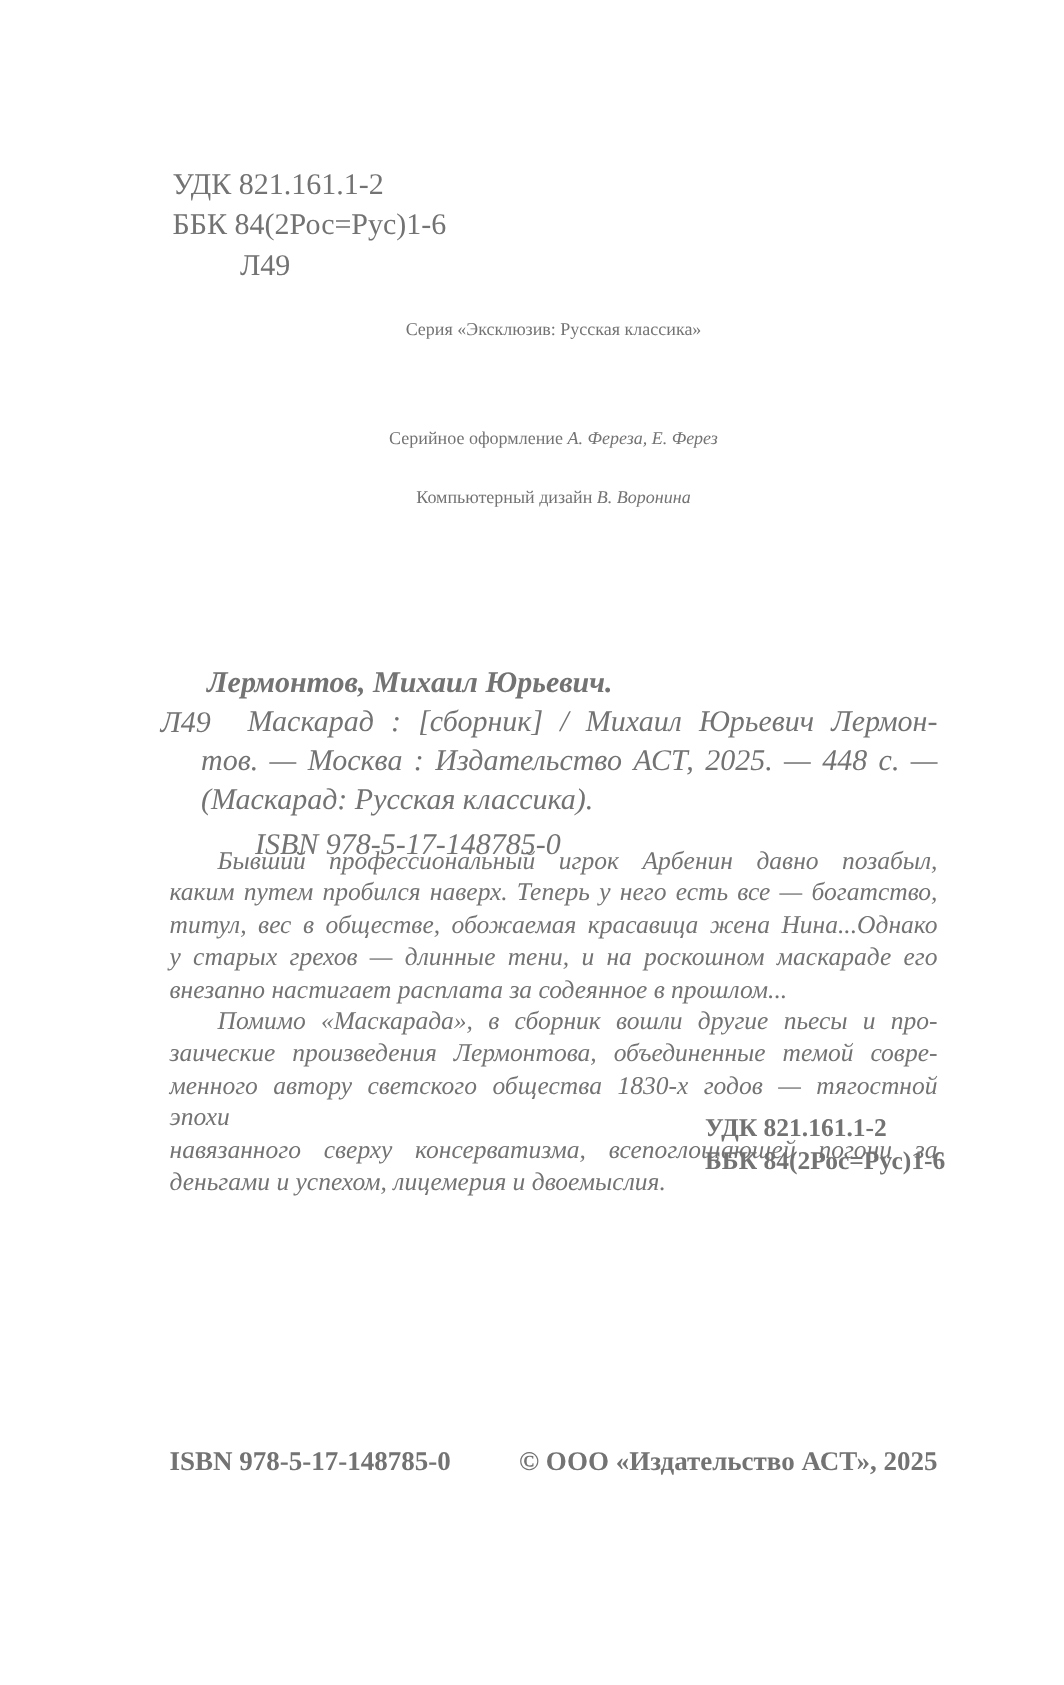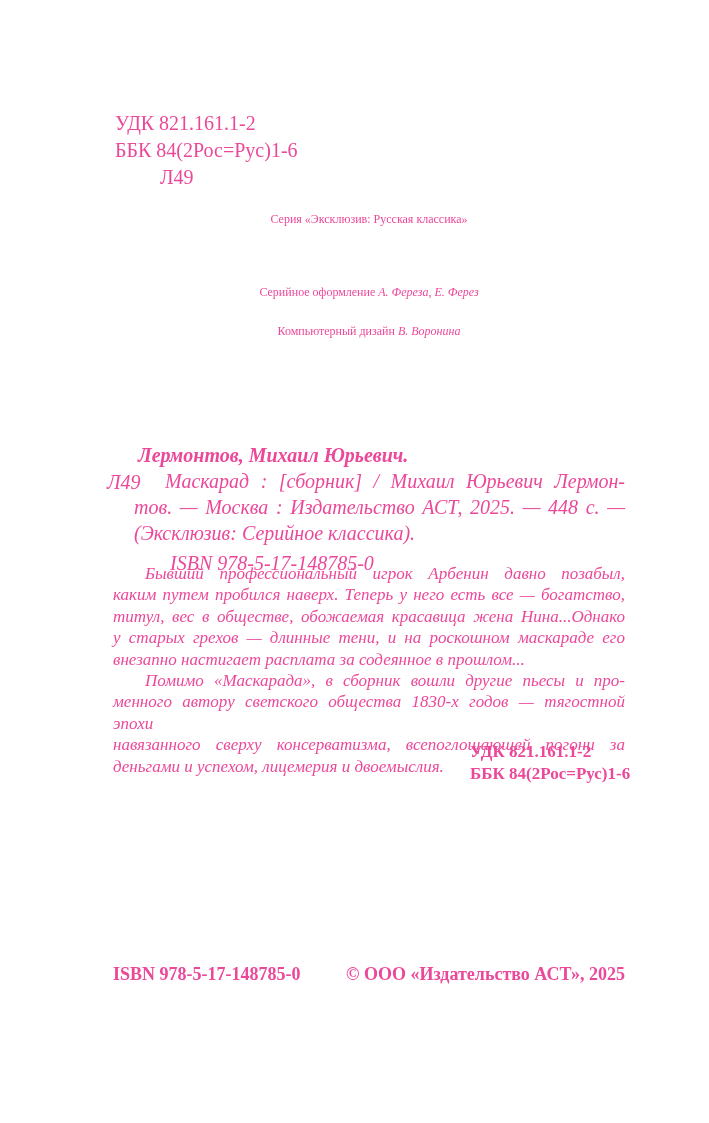--- a/index.html
+++ b/index.html
@@ -2,21 +2,21 @@
 <html><head>
 <meta charset="utf-8">
 <style>
   html, body { margin: 0; padding: 0; background: #e8e8e8; }
   .page {
     position: relative;
     width: 709px;
     height: 1123px;
     margin: 0 auto;
     background: #ffffff;
-    color: #ec4899;
+    color: #737373;
     font-family: "Liberation Serif", serif;
     overflow: hidden;
   }
 
   
   .top-codes {
     position: absolute;
     left: 115px;
     top: 110px;
     font-size: 20px;
@@ -113,35 +113,36 @@
   <div class="centered-line line-design"><span>Серийное оформление </span><span class="italic">А. Фереза, Е. Ферез</span></div>
 
   <div class="centered-line line-computer"><span>Компьютерный дизайн </span><span class="italic">В. Воронина</span></div>
 
   <div class="card">
     <div class="card-author">Лермонтов, Михаил Юрьевич.</div>
     <div class="card-code">Л49</div>
     <div class="card-desc">
         <div class="tline first">Маскарад : [сборник] / Михаил Юрьевич Лермон-</div>
         <div class="tline">тов. — Москва : Издательство АСТ, 2025. — 448 с. —</div>
-        <div class="tline last">(Эксклюзив: Серийное классика).</div>
+        <div class="tline last">(Маскарад: Русская классика).</div>
       </div>
     <div class="card-isbn">ISBN 978-5-17-148785-0</div>
   </div>
 
   <div class="annotation">
     <div>
         <div class="tline first">Бывший профессиональный игрок Арбенин давно позабыл,</div>
         <div class="tline">каким путем пробился наверх. Теперь у него есть все — богатство,</div>
         <div class="tline">титул, вес в обществе, обожаемая красавица жена Нина...Однако</div>
         <div class="tline">у старых грехов — длинные тени, и на роскошном маскараде его</div>
         <div class="tline last">внезапно настигает расплата за содеянное в прошлом...</div>
       </div>
     <div>
         <div class="tline first">Помимо «Маскарада», в сборник вошли другие пьесы и про-</div>
+        <div class="tline">заические произведения Лермонтова, объединенные темой совре-</div>
         <div class="tline">менного автору светского общества 1830-х годов — тягостной эпохи</div>
         <div class="tline">навязанного сверху консерватизма, всепоглощающей погони за</div>
         <div class="tline last">деньгами и успехом, лицемерия и двоемыслия.</div>
       </div>
   </div>
 
   <div class="codes-footer">
     <div>УДК 821.161.1-2</div>
     <div>ББК 84(2Рос=Рус)1-6</div>
   </div>

